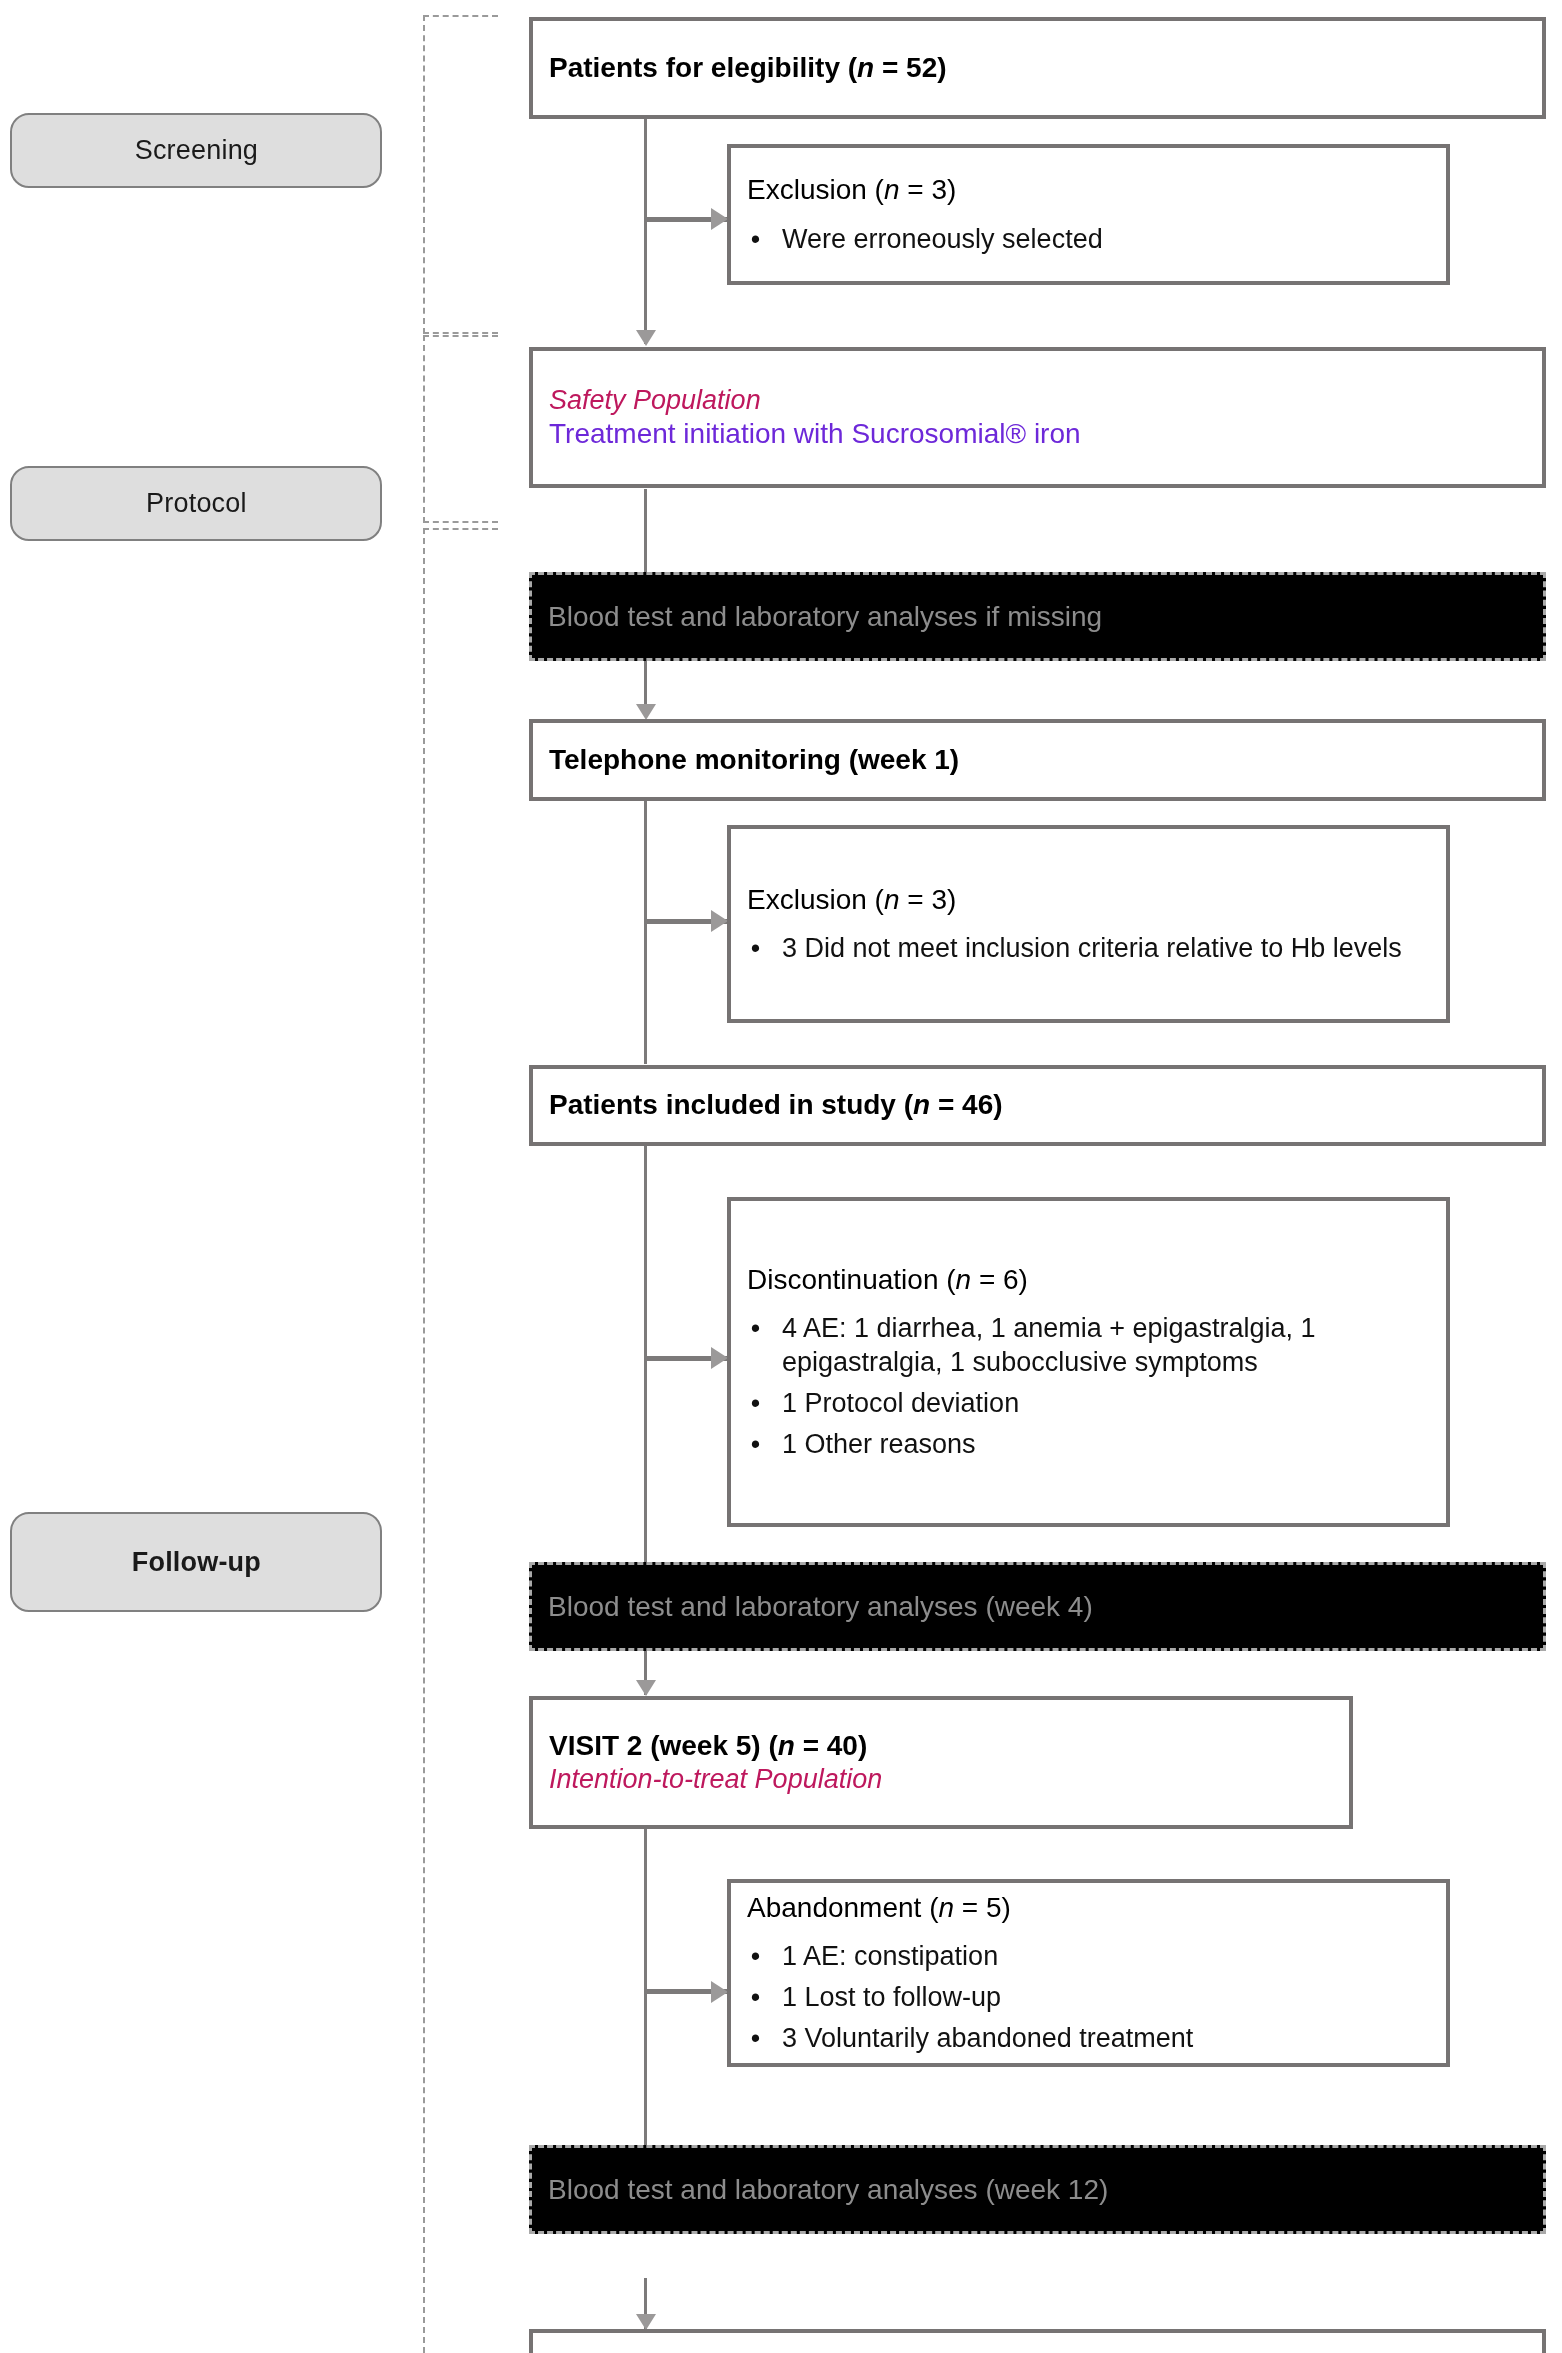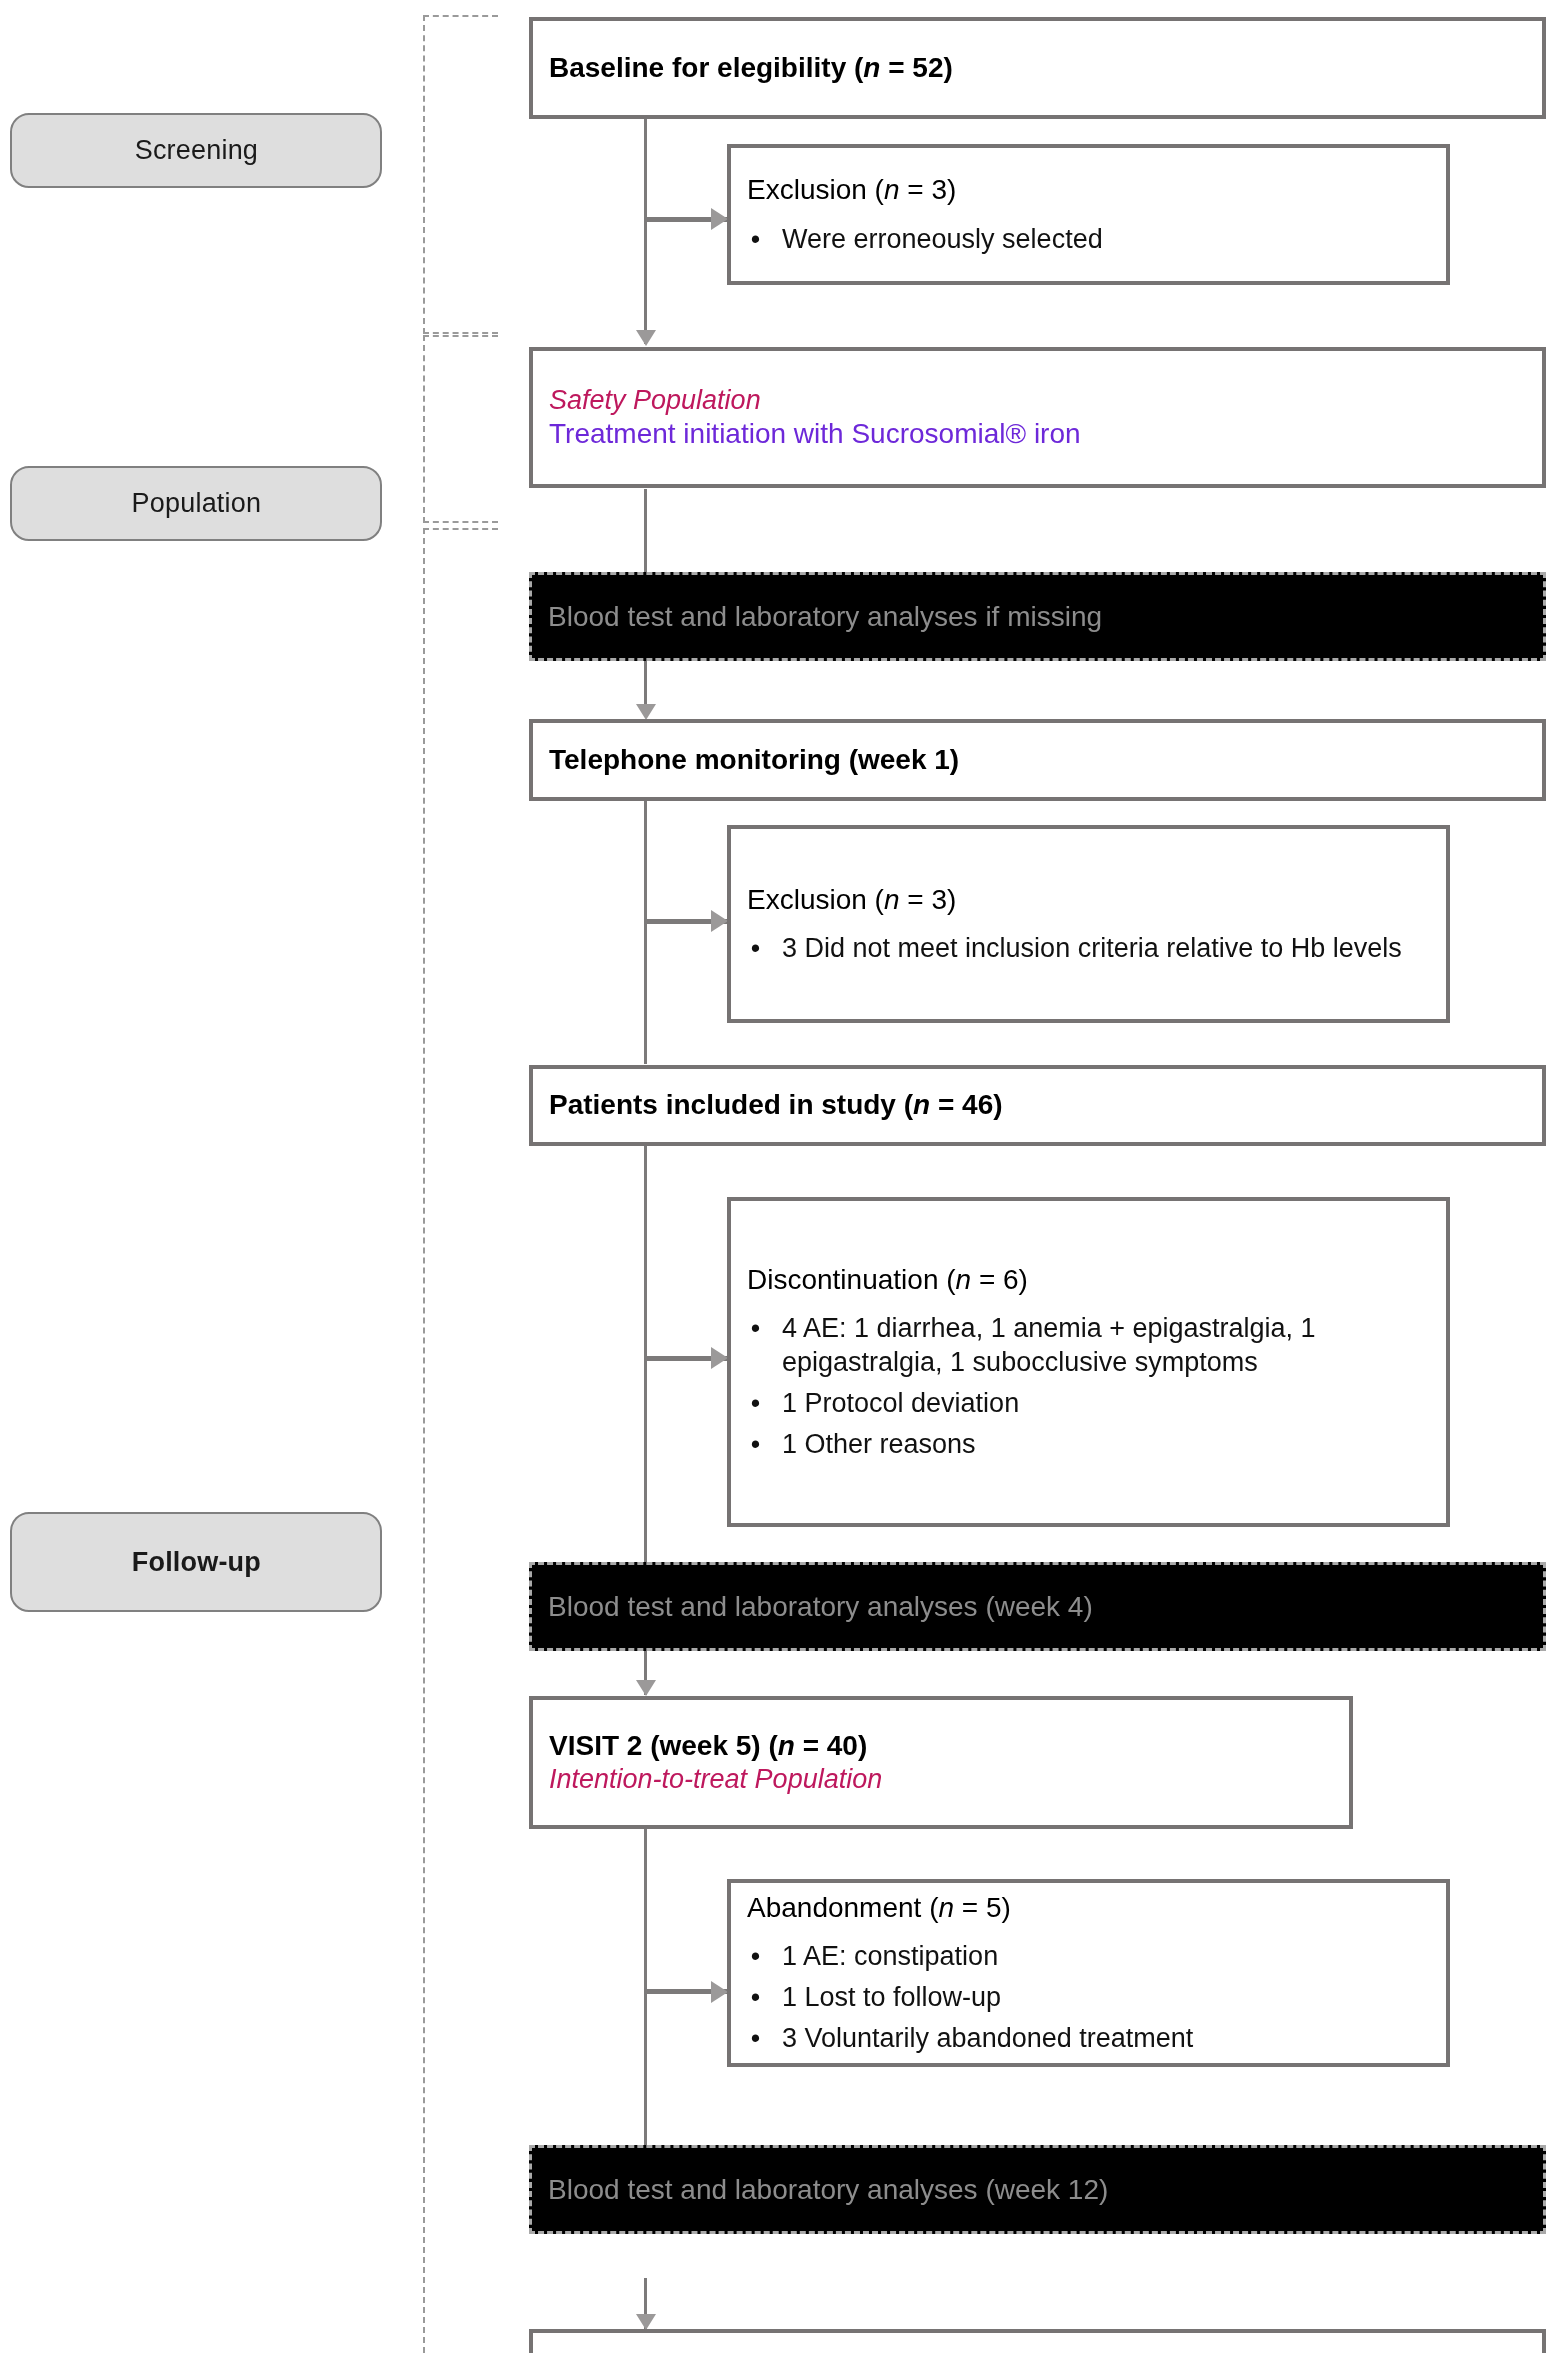--- a/index.html
+++ b/index.html
@@ -145,21 +145,21 @@
 <div id="canvas">
 
   <div class="bracket" style="left:423px;top:15px;width:75px;height:319px;"></div>
   <div class="bracket" style="left:423px;top:335px;width:75px;height:188px;"></div>
   <div class="bracket" style="left:423px;top:528px;width:75px;height:1865px;"></div>
 
   <div class="phase-pill" style="left:10.4px;top:113px;width:372px;height:75px;">
     <span>Screening</span>
   </div>
   <div class="phase-pill" style="left:10.4px;top:466px;width:372px;height:75px;">
-    <span>Population</span>
+    <span>Protocol</span>
   </div>
   <div class="phase-pill" style="left:10.4px;top:1512px;width:372px;height:100px;font-weight:bold;">
     <span>Follow-up</span>
   </div>
 
   <div class="vline" style="left:644px;top:118px;height:226px;"></div>
   <div class="arrow-down" style="left:636px;top:330px;"></div>
 
   <div class="hline" style="left:644px;top:217px;width:88px;"></div>
   <div class="arrow-right" style="left:711px;top:208px;"></div>
@@ -181,21 +181,21 @@
   <div class="arrow-down" style="left:636px;top:1680px;"></div>
 
   <div class="vline" style="left:644px;top:1827px;height:358px;"></div>
   <div class="hline" style="left:644px;top:1989px;width:88px;"></div>
   <div class="arrow-right" style="left:711px;top:1981px;"></div>
 
   <div class="vline" style="left:644px;top:2278px;height:51px;"></div>
   <div class="arrow-down" style="left:636px;top:2314px;"></div>
 
   <div class="node" style="left:529px;top:17px;width:1017px;height:102px;">
-    <div class="ttl bold"><span>Baseline for elegibility (</span><span class="ital-n">n</span><span> = 52)</span></div>
+    <div class="ttl bold"><span>Patients for elegibility (</span><span class="ital-n">n</span><span> = 52)</span></div>
   </div>
 
   <div class="node side" style="left:727px;top:144px;width:723px;height:141px;">
     <div class="ttl"><span>Exclusion (</span><span class="ital-n">n</span><span> = 3)</span></div>
     <ul class="blist">
       <li><span class="bul">•</span><span>Were erroneously selected</span></li>
     </ul>
   </div>
 
   <div class="node" style="left:529px;top:347px;width:1017px;height:141px;">

